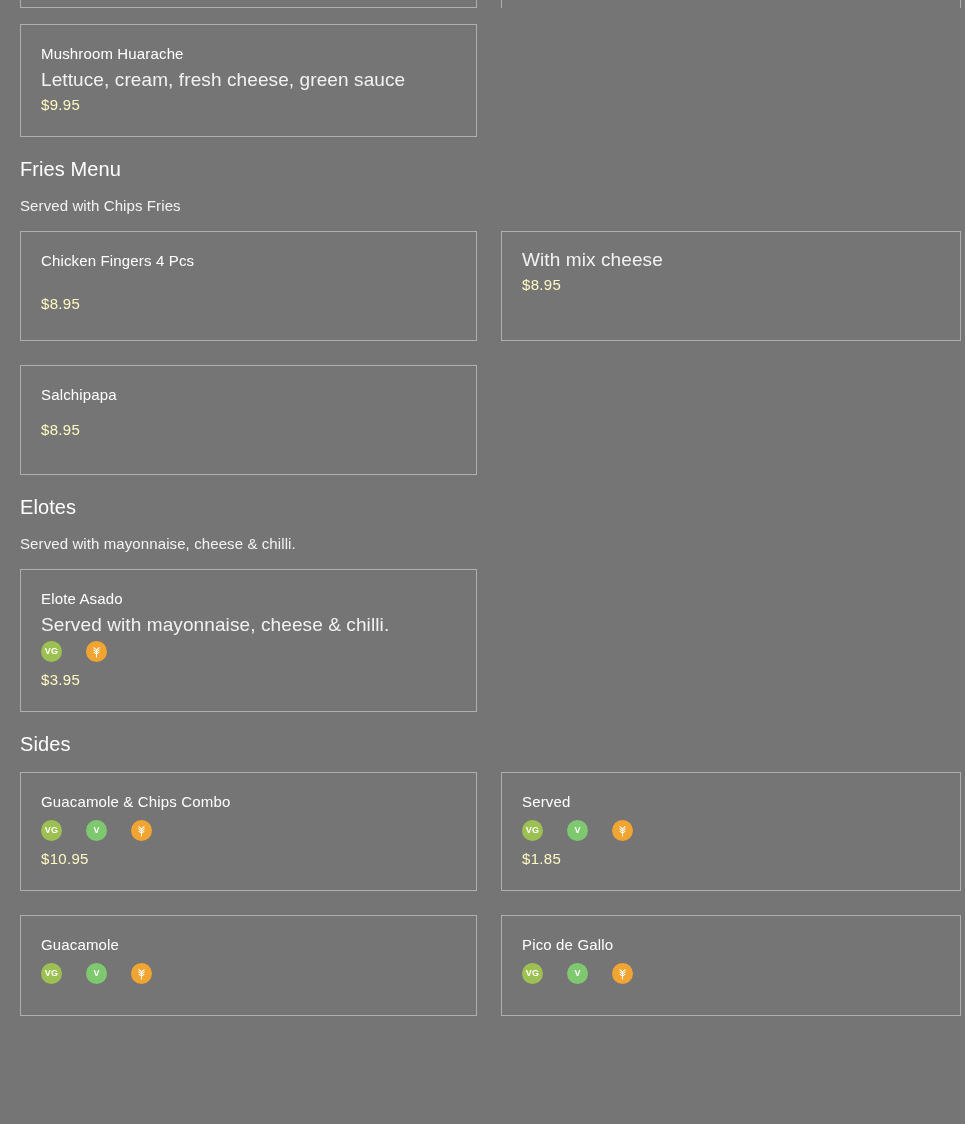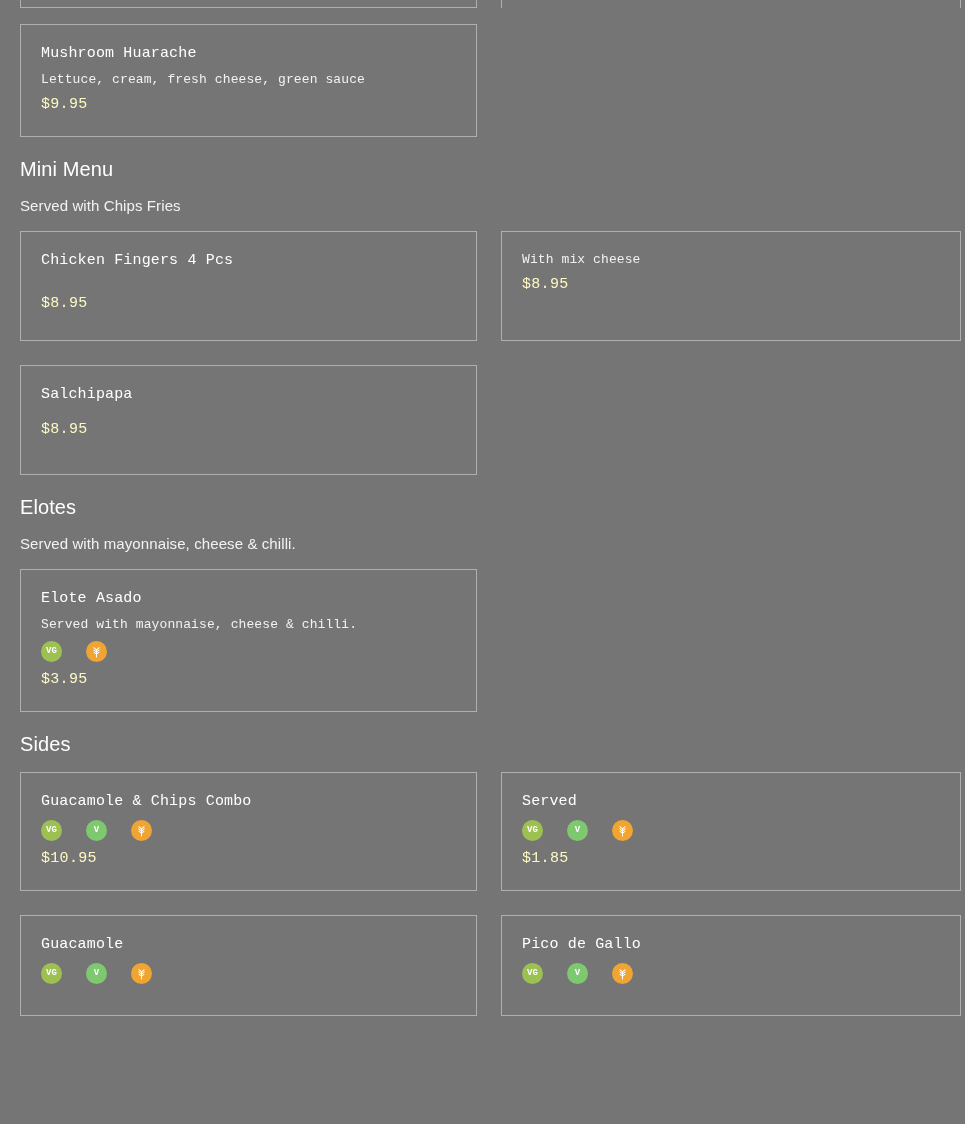--- a/index.html
+++ b/index.html
@@ -25,40 +25,39 @@
   }
 
   
   .card-grid {
     display: grid;
     grid-template-columns: 457px 460px;
     column-gap: 24px;
     row-gap: 24px;
     padding: 0 4px 0 20px;
     align-items: start;
-    font-family: Liberation Mono, monospace;
   }
   .card {
     border: 1px solid rgba(255,255,255,0.42);
     background: transparent;
     padding: 20px 20px 22px 20px;
     min-height: 88px;
   }
   .card.tall { min-height: 110px; }
 
   .item-title {
     font-size: 15px;
     line-height: 18px;
     color: #ffffff;
     letter-spacing: 0.15px;
     margin: 0 0 9px 0;
     font-weight: 400;
   }
   .item-desc {
-    font-size: 13px;
+    font-size: 19px;
     line-height: 16px;
     color: #f2f2f2;
     letter-spacing: 0.1px;
     margin: 0 0 8px 0;
     font-weight: 400;
   }
   .item-price {
     font-size: 15px;
     line-height: 18px;
     color: #fef9c3;
@@ -148,21 +147,21 @@
   <div class="card-grid">
     <div class="card tall">
       <p class="item-title">Mushroom Huarache</p>
       <p class="item-desc">Lettuce, cream, fresh cheese, green sauce</p>
       <p class="item-price">$9.95</p>
     </div>
     <div></div>
   </div>
 
   <div class="section-head">
-    <h2 class="section-title">Mini Menu</h2>
+    <h2 class="section-title">Fries Menu</h2>
     <p class="section-desc">Served with Chips Fries</p>
   </div>
   <div class="section-gap"></div>
 
   <div class="card-grid">
     <div class="card tall">
       <p class="item-title">Chicken Fingers 4 Pcs</p>
       <div class="spacer-line"></div>
       <p class="item-price">$8.95</p>
     </div>

